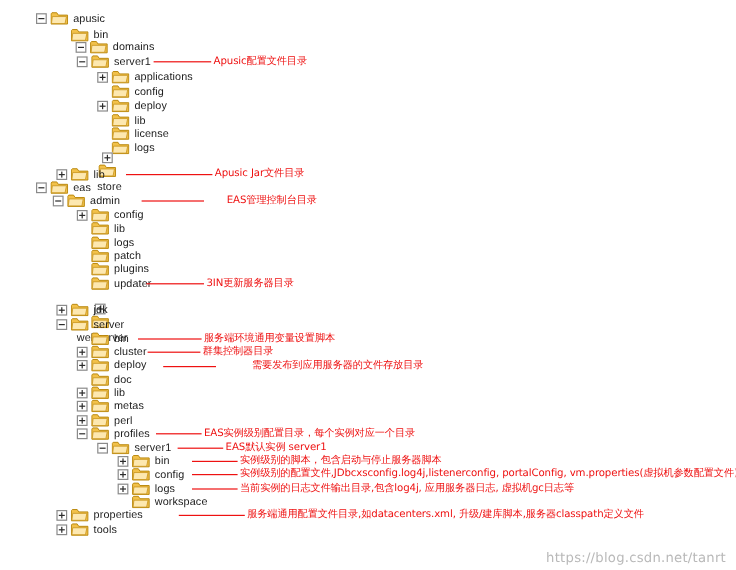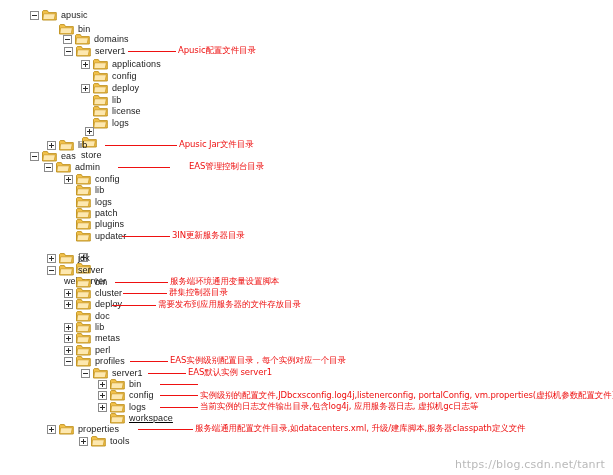--- a/index.html
+++ b/index.html
@@ -451,41 +451,41 @@
     <div class="row" style="left: 98px; top: 400px;">
       <span class="toggle plus"></span>
       <span class="folder">
         <svg width="15" height="12" viewBox="0 0 15 12">
           <path d="M0.5 2.5 L0.5 11.0 L14.3 11.0 L14.3 3.6 L6.6 3.6 L5.3 1.6 L1.3 1.6 Z" fill="#f2c14a" stroke="#b8860b" stroke-width="0.8" stroke-linejoin="round"></path>
           <path d="M1.6 4.8 L13.4 4.8 L12.2 10.6 L0.9 10.6 Z" fill="#fde8b0" stroke="#c9961f" stroke-width="0.7" stroke-linejoin="round"></path>
         </svg>
       </span>
       <span class="label">logs</span>
     </div>
-    <div class="row" style="left: 98px; top: 411px; text-decoration: underline;">
+    <div class="row" style="left: 98px; top: 411px;">
       <span class="toggle none"></span>
       <span class="folder">
         <svg width="15" height="12" viewBox="0 0 15 12">
           <path d="M0.5 2.5 L0.5 11.0 L14.3 11.0 L14.3 3.6 L6.6 3.6 L5.3 1.6 L1.3 1.6 Z" fill="#f2c14a" stroke="#b8860b" stroke-width="0.8" stroke-linejoin="round"></path>
           <path d="M1.6 4.8 L13.4 4.8 L12.2 10.6 L0.9 10.6 Z" fill="#fde8b0" stroke="#c9961f" stroke-width="0.7" stroke-linejoin="round"></path>
         </svg>
       </span>
       <span class="label">workspace</span>
     </div>
     <div class="row" style="left: 47px; top: 422px;">
       <span class="toggle plus"></span>
       <span class="folder">
         <svg width="15" height="12" viewBox="0 0 15 12">
           <path d="M0.5 2.5 L0.5 11.0 L14.3 11.0 L14.3 3.6 L6.6 3.6 L5.3 1.6 L1.3 1.6 Z" fill="#f2c14a" stroke="#b8860b" stroke-width="0.8" stroke-linejoin="round"></path>
           <path d="M1.6 4.8 L13.4 4.8 L12.2 10.6 L0.9 10.6 Z" fill="#fde8b0" stroke="#c9961f" stroke-width="0.7" stroke-linejoin="round"></path>
         </svg>
       </span>
       <span class="label">properties</span>
     </div>
-    <div class="row" style="left: 47px; top: 434px; margin-left: 32px;">
+    <div class="row" style="left: 47px; top: 434px;">
       <span class="toggle plus"></span>
       <span class="folder">
         <svg width="15" height="12" viewBox="0 0 15 12">
           <path d="M0.5 2.5 L0.5 11.0 L14.3 11.0 L14.3 3.6 L6.6 3.6 L5.3 1.6 L1.3 1.6 Z" fill="#f2c14a" stroke="#b8860b" stroke-width="0.8" stroke-linejoin="round"></path>
           <path d="M1.6 4.8 L13.4 4.8 L12.2 10.6 L0.9 10.6 Z" fill="#fde8b0" stroke="#c9961f" stroke-width="0.7" stroke-linejoin="round"></path>
         </svg>
       </span>
       <span class="label">tools</span>
     </div>
   </div>
@@ -507,41 +507,42 @@
       <span class="ann-text">3IN更新服务器目录</span>
     </div>
     <div class="ann" style="left: 115px; top: 276px;">
       <span class="leader" style="width: 53px;"></span>
       <span class="ann-text">服务端环境通用变量设置脚本</span>
     </div>
     <div class="ann" style="left: 123px; top: 287px; justify-content: center;">
       <span class="leader" style="width: 44px;"></span>
       <span class="ann-text">群集控制器目录</span>
     </div>
-    <div class="ann" style="left: 112px; top: 299px;">
+    <div class="ann" style="left: 136px; top: 299px; gap: 28px;">
       <span class="leader" style="width: 44px;"></span>
       <span class="ann-text">需要发布到应用服务器的文件存放目录</span>
     </div>
     <div class="ann" style="left: 130px; top: 355px;">
       <span class="leader" style="width: 38px;"></span>
       <span class="ann-text">EAS实例级别配置目录，每个实例对应一个目录</span>
     </div>
     <div class="ann" style="left: 148px; top: 367px;">
       <span class="leader" style="width: 38px;"></span>
       <span class="ann-text">EAS默认实例 server1</span>
     </div>
     <div class="ann" style="left: 160px; top: 378px;">
       <span class="leader" style="width: 38px;"></span>
+      <span class="ann-text">实例级别的脚本，包含启动与停止服务器脚本</span>
     </div>
     <div class="ann" style="left: 160px; top: 389px;">
       <span class="leader" style="width: 38px;"></span>
       <span class="ann-text" style="white-space: normal; display: inline-block; width: 442px; line-height: 11px;">实例级别的配置文件,JDbcxsconfig.log4j,listenerconfig, portalConfig, vm.properties(虚拟机参数配置文件)</span>
     </div>
     <div class="ann" style="left: 160px; top: 401px;">
       <span class="leader" style="width: 38px;"></span>
       <span class="ann-text">当前实例的日志文件输出目录,包含log4j, 应用服务器日志, 虚拟机gc日志等</span>
     </div>
-    <div class="ann" style="left: 138px; top: 423px; text-align: center;">
+    <div class="ann" style="left: 149px; top: 423px; text-align: center;">
       <span class="leader" style="width: 55px;"></span>
       <span class="ann-text">服务端通用配置文件目录,如datacenters.xml, 升级/建库脚本,服务器classpath定义文件</span>
     </div>
   </div>
 <div id="watermark">https://blog.csdn.net/tanrt</div>
 
 </body></html>

